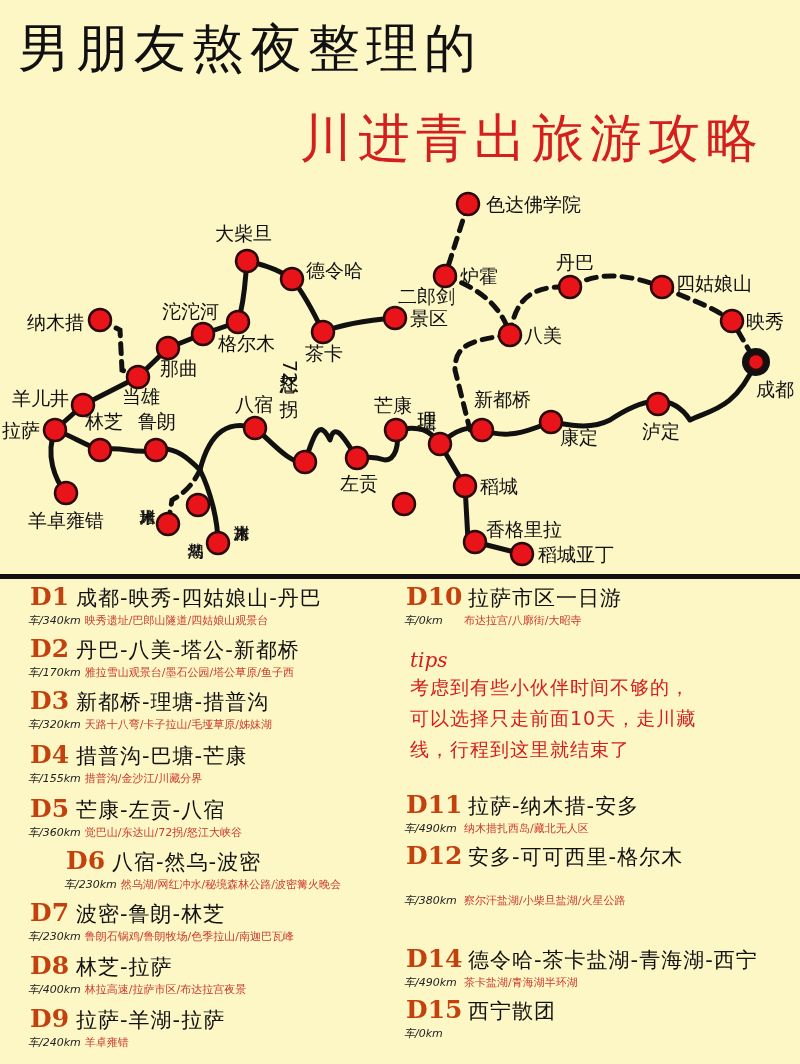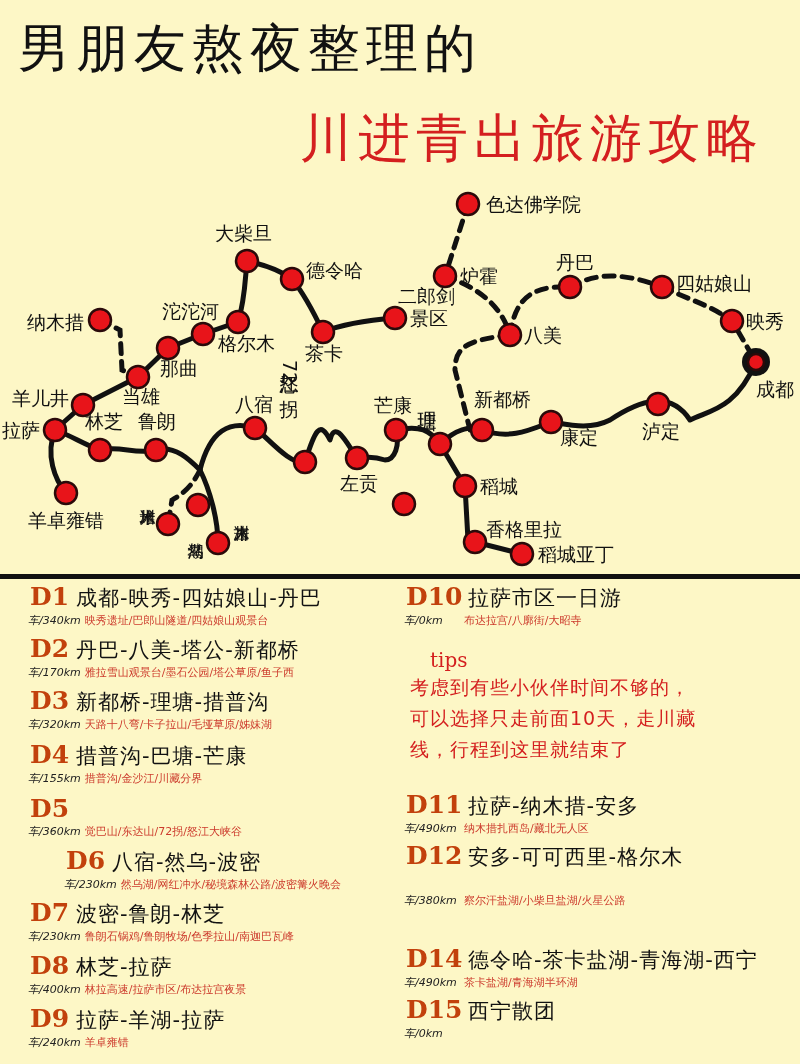--- a/index.html
+++ b/index.html
@@ -35,21 +35,21 @@
   }
   .col.right .day-id { min-width: 62px; }
   .day-route { font-size: 21px; color: #111; letter-spacing: 1px; }
   .day-sub { display: flex; align-items: baseline; font-size: 11px; margin-top: 1px; margin-left: -2px; }
   .day-dist { color: #222; margin-right: 4px; font-style: italic; }
   .col.right .day-dist { min-width: 56px; }
   .day-spots { color: #cc3a2c; text-align: right; }
   .tips {
     position: absolute; left: 410px; top: 648px; width: 380px; color: #d41f1f;
   }
-  .tips-label { font-size: 20px; font-family: "DejaVu Serif", serif; margin-left: 20px; }
+  .tips-label { font-style: italic; font-size: 20px; font-family: "DejaVu Serif", serif; }
   .tips-text { font-size: 19px; line-height: 31px; letter-spacing: 1px; }
 </style>
 </head>
 <body>
 
 <div class="title1">男朋友熬夜整理的</div>
 <div class="title2">川进青出旅游攻略</div>
 
 <svg class="map" width="800" height="574" viewBox="0 0 800 574">
   <g fill="none" stroke="#111" stroke-width="5" stroke-linecap="round" stroke-linejoin="round">
@@ -192,20 +192,21 @@
         <span class="day-route">措普沟-巴塘-芒康</span>
       </div>
     <div class="day-sub">
         <span class="day-dist">车/155km</span>
         <span class="day-spots">措普沟/金沙江/川藏分界</span>
       </div>
   </div>
   <div class="day" style="height:52px;">
     <div class="day-head">
         <span class="day-id">D5</span>
+        <span class="day-route">芒康-左贡-八宿</span>
       </div>
     <div class="day-sub">
         <span class="day-dist">车/360km</span>
         <span class="day-spots">觉巴山/东达山/72拐/怒江大峡谷</span>
       </div>
   </div>
   <div class="day" style="height:52px;margin-left:36px;">
     <div class="day-head">
         <span class="day-id">D6</span>
         <span class="day-route">八宿-然乌-波密</span>

